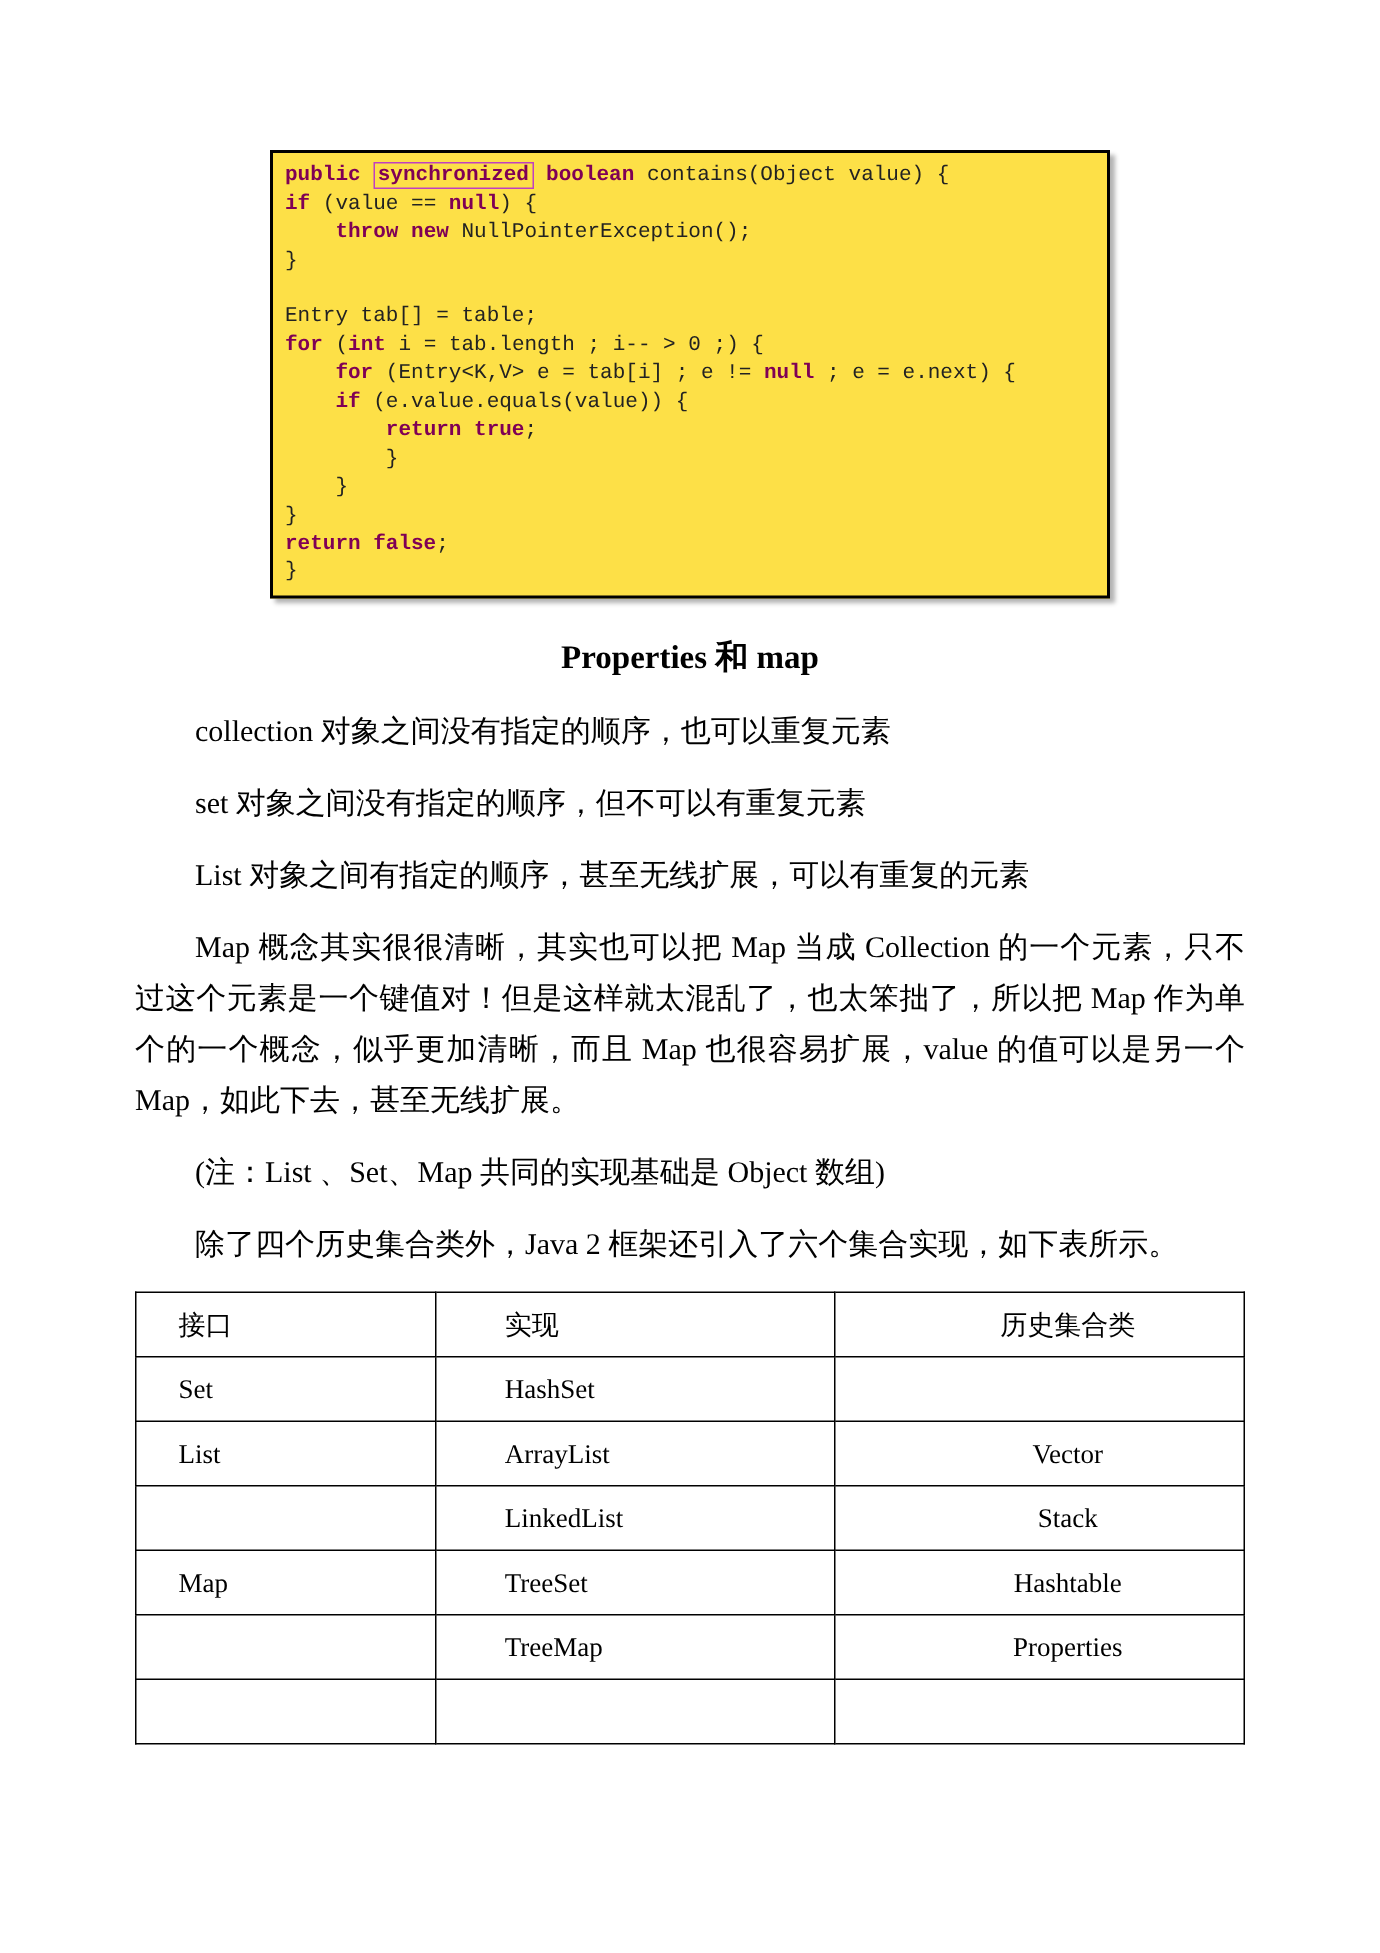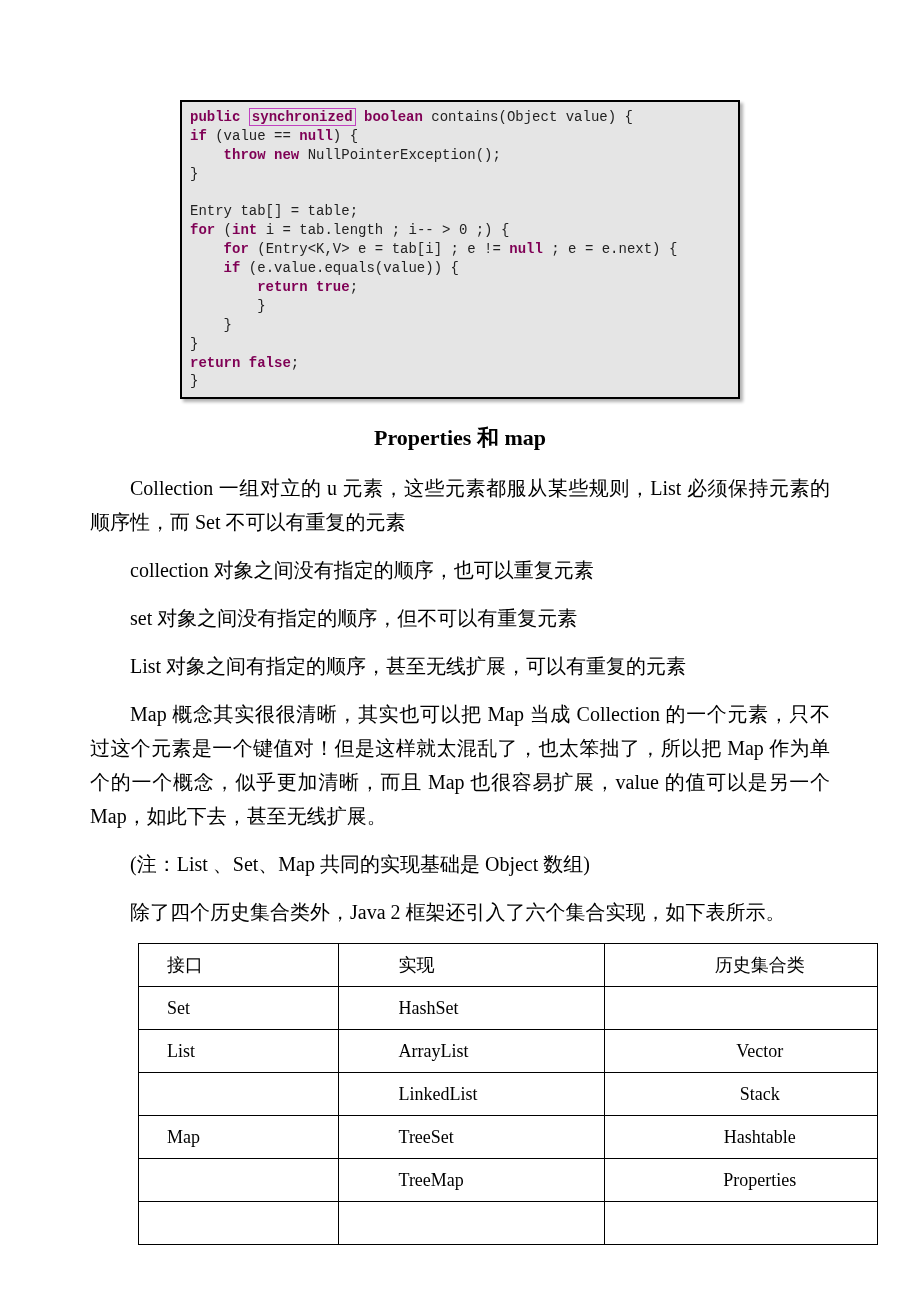--- a/index.html
+++ b/index.html
@@ -7,21 +7,21 @@
     padding: 0;
     background: #fff;
     font-family: "Times New Roman", "SimSun", serif;
     width: 920px;
   }
   .page {
     padding: 40px 90px 60px 90px;
   }
   .code-block {
     border: 2px solid #000;
-    background: #e5e5e5;
+    background: #fde047;
     font-family: "Courier New", monospace;
     font-size: 14px;
     line-height: 1.35;
     padding: 6px 8px;
     margin: 60px auto 20px auto;
     width: 540px;
     box-shadow: 3px 3px 3px rgba(0,0,0,0.3);
     white-space: pre;
     color: #222;
     word-break: break-all;
@@ -39,29 +39,28 @@
     line-height: 1.7;
     margin: 0 0 14px 0;
     text-indent: 2em;
     text-align: justify;
   }
   table.collections {
     border-collapse: collapse;
     width: 100%;
     margin-top: 8px;
     font-size: 18px;
-    margin-left: 48px;
   }
   table.collections td {
     border: 1px solid #000;
     padding: 8px 12px;
     height: 26px;
   }
   table.collections td:nth-child(1) { width: 27%; padding-left: 28px; }
-  table.collections td:nth-child(2) { width: 36%; padding-left: 60px; }
+  table.collections td:nth-child(2) { width: 36%; padding-left: 46px; }
   table.collections td:nth-child(3) { width: 37%; padding-left: 50px; text-align: center; }
 </style>
 </head>
 <body>
 
 <div class="page">
 
   <div class="code-block"><span class="kw">public</span> <span class="hl">synchronized</span> <span class="kw">boolean</span><span> contains(Object value) {</span>
 <span class="kw">if</span><span> (value == </span><span class="kw">null</span><span>) {</span>
     <span class="kw">throw new</span><span> NullPointerException();</span>
@@ -73,21 +72,20 @@
     <span class="kw">if</span><span> (e.value.equals(value)) {</span>
         <span class="kw">return true</span><span>;</span>
 <span>        }</span>
 <span>    }</span>
 <span>}</span>
 <span class="kw">return false</span><span>;</span>
 <span>}</span></div>
 
   <h2 class="section-title">Properties 和 map</h2>
 
-  <p class="body-text">Collection 一组对立的 u 元素，这些元素都服从某些规则，List 必须保持元素的顺序性，而 Set 不可以有重复的元素</p>
   <p class="body-text">collection 对象之间没有指定的顺序，也可以重复元素</p>
   <p class="body-text">set 对象之间没有指定的顺序，但不可以有重复元素</p>
   <p class="body-text">List 对象之间有指定的顺序，甚至无线扩展，可以有重复的元素</p>
   <p class="body-text">Map 概念其实很很清晰，其实也可以把 Map 当成 Collection 的一个元素，只不过这个元素是一个键值对！但是这样就太混乱了，也太笨拙了，所以把 Map 作为单个的一个概念，似乎更加清晰，而且 Map 也很容易扩展，value 的值可以是另一个 Map，如此下去，甚至无线扩展。</p>
   <p class="body-text">(注：List 、Set、Map 共同的实现基础是 Object 数组)</p>
   <p class="body-text">除了四个历史集合类外，Java 2 框架还引入了六个集合实现，如下表所示。</p>
 
   <table class="collections">
     <tbody>
         <tr>

